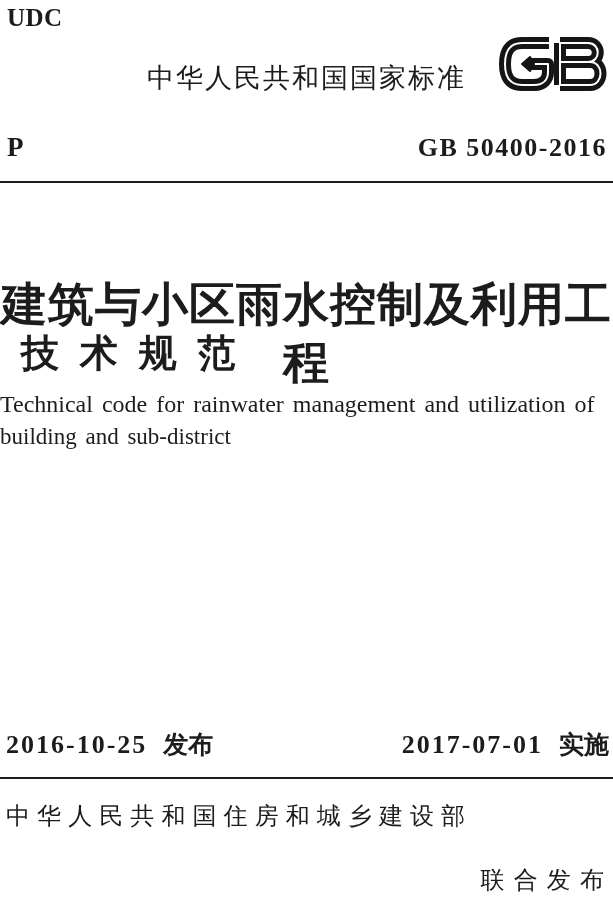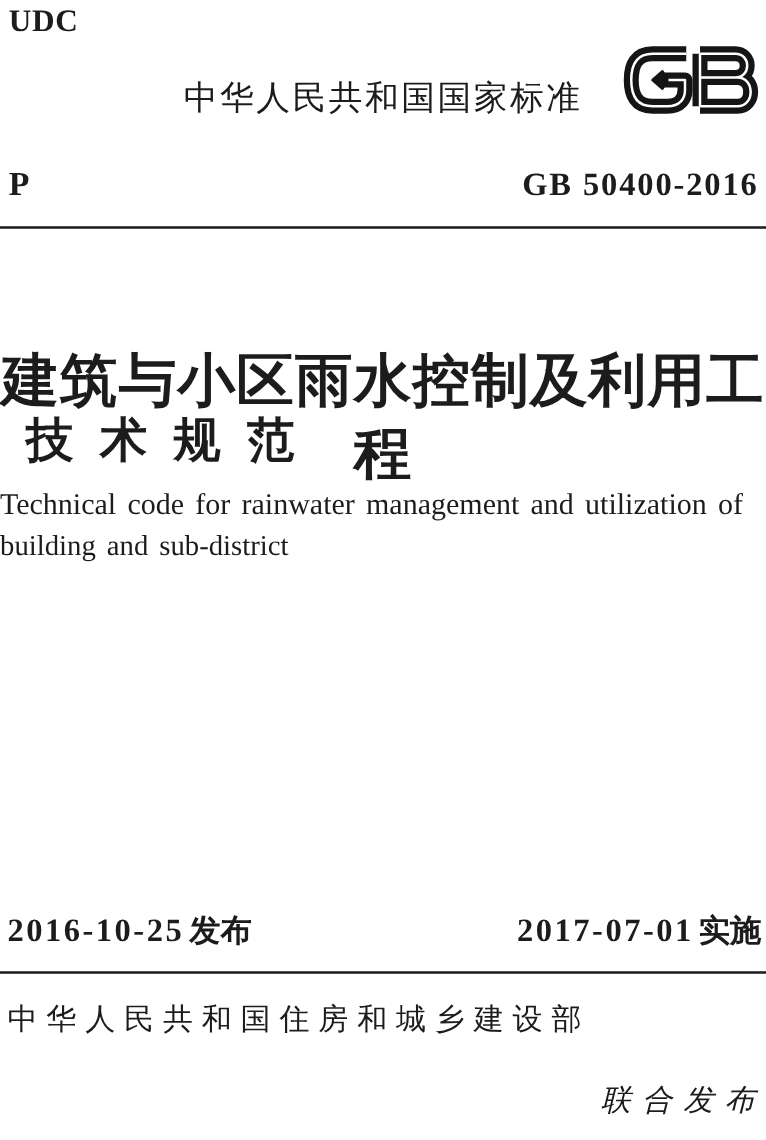--- a/index.html
+++ b/index.html
@@ -124,21 +124,21 @@
   .date-group { display: flex; align-items: center; }
   .date-value {
     font-size: 26px;
     font-weight: bold;
     letter-spacing: 2px;
     font-family: "Liberation Serif", "DejaVu Serif", serif;
   }
   .date-label {
     font-size: 25px;
     font-weight: bold;
-    margin-left: 4px;
+    margin-left: 16px;
     font-family: Liberation Serif, serif;
   }
 
   .publishers {
     position: absolute;
     top: 801px; left: 6px;
     line-height: 30px;
     font-family: "Liberation Sans", "DejaVu Sans", sans-serif;
   }
   .publisher-1 {
@@ -152,21 +152,20 @@
     white-space: nowrap;
   }
 
   .joint-release {
     position: absolute;
     top: 864px; right: 0px;
     font-size: 24px;
     letter-spacing: 0.38em;
     white-space: nowrap;
     font-family: "Liberation Sans", "DejaVu Sans", sans-serif;
-    font-style: italic;
   }
 </style>
 </head>
 <body>
 
 <div class="page">
 
   <div class="udc serif">UDC</div>
 
   <div class="std-category">中华人民共和国国家标准</div>

